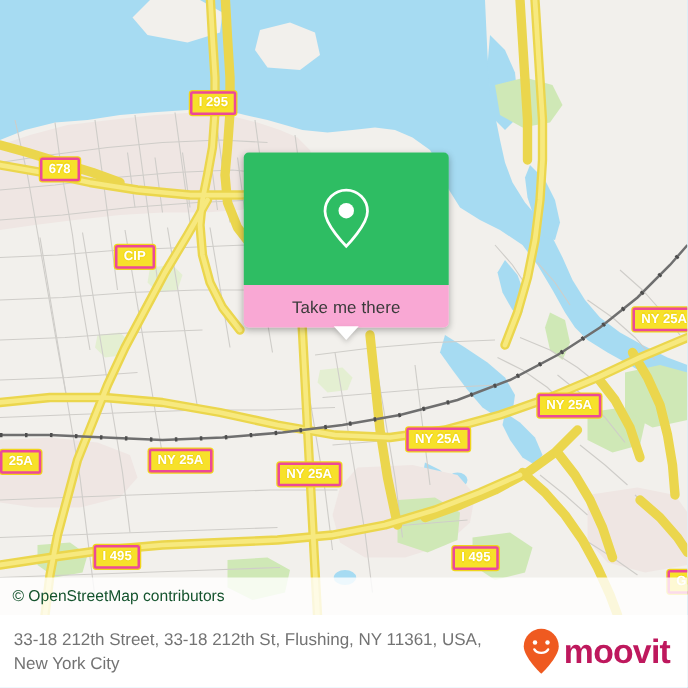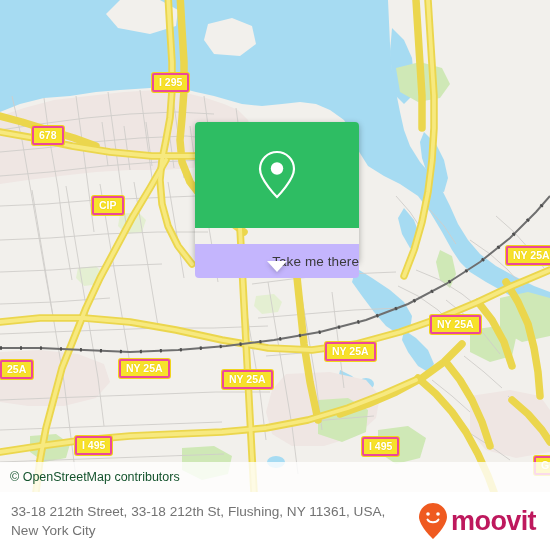--- a/index.html
+++ b/index.html
@@ -38,23 +38,23 @@
   #popup-image {
     position: absolute; left: 0; top: 0;
     width: 164px; height: 106px;
     background: #2ebd63;
     border-radius: 4px 4px 0 0;
     display: flex; align-items: center; justify-content: center;
   }
   #popup-footer {
     position: absolute; left: 0; top: 106px;
     width: 164px; height: 34px;
-    background: #c4b5fd;
+    background: #f9a8d4;
     border-radius: 0 0 4px 4px;
-    display: flex; align-items: center; justify-content: flex-end; margin-top: 16px;
+    display: flex; align-items: center; justify-content: center;
   }
   #popup-label {
     font-size: 13.5px;
     color: #3a3a3a;
     letter-spacing: 0.1px;
     white-space: nowrap;
   }
   #popup-tail {
     position: absolute;
     left: 72px; top: 139px;

